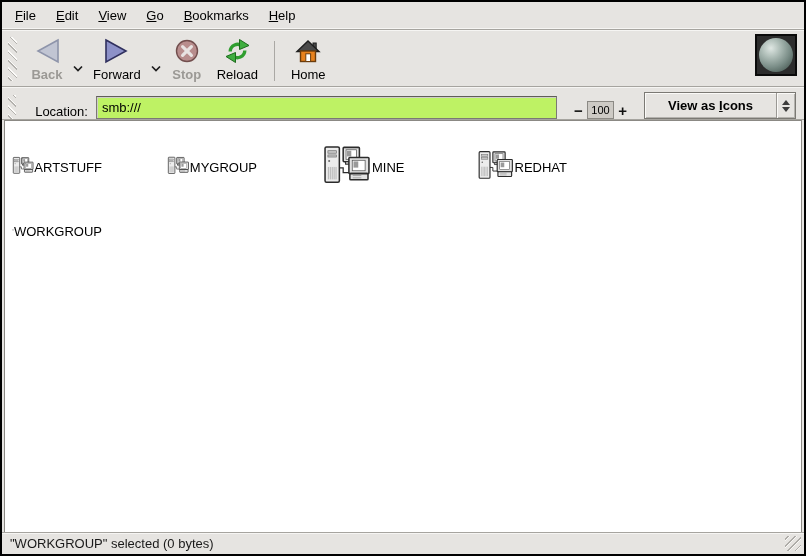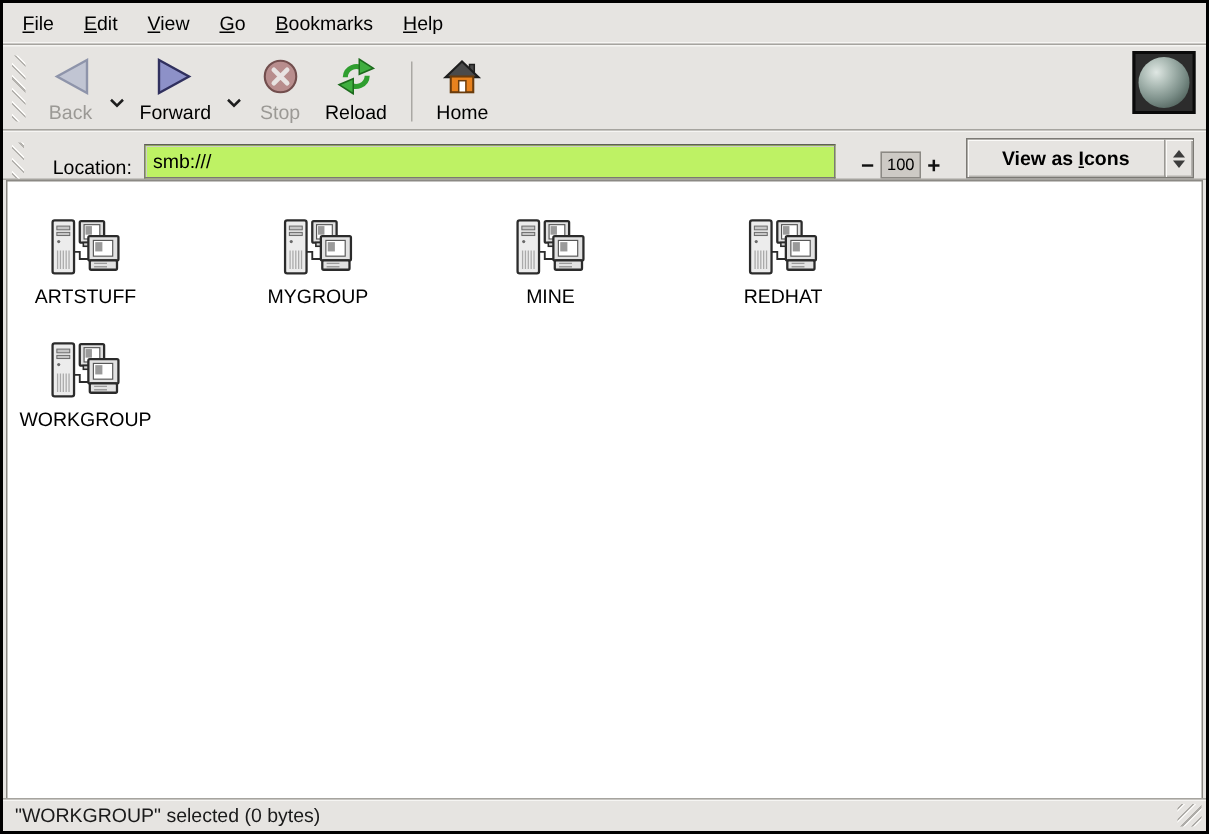--- a/index.html
+++ b/index.html
@@ -39,21 +39,21 @@
   }
   .tool-btn {
     display: flex; flex-direction: column; align-items: center;
     justify-content: flex-end;
     min-width: 46px; height: 50px; padding: 2px 7px;
     background: transparent; border: none;
     font: 13px "Liberation Sans", sans-serif;
   }
   .tool-btn .iconbox { height: 30px; display: flex; align-items: center; justify-content: center; }
   .tool-btn .lbl { margin-top: 2px; color:#000000; }
-  .tool-btn.disabled .lbl { color: #9b9995; }
+  .tool-btn.disabled .lbl { color: #9b9995; font-weight: bold; }
   .chev-btn {
     background: none; border: none; align-self: center;
     margin-top: 14px; padding: 2px 3px; height: 18px;
   }
   .tb-sep { width: 1px; height: 40px; background: #aaa8a4; margin: 7px 9px 0 9px; }
   .throbber {
     position: absolute; right: 7px; top: 4px;
     width: 42px; height: 42px;
     background: #2c2c2c; border: 2px solid #0a0a0a;
     display: flex; align-items: center; justify-content: center;
@@ -110,21 +110,21 @@
     flex: 1 1 auto;
     background: #fff;
     margin: 0 2px;
     border: 1px solid #8b8984; border-bottom: none;
     padding: 24px 0 0 7px;
     overflow: hidden;
   }
   .icon-row { display: flex; }
   .icon-item {
     width: 90px; margin-right: 65px; margin-bottom: 22px;
-    display: flex; flex-direction: column; align-items: center;
+    display: flex; align-items: center;
   }
   .icon-item .net { width: 50px; height: 42px; }
   .icon-item .lbl { margin-top: 3px; white-space: nowrap; font-size: 13px; }
   
   .statusbar {
     height: 22px; flex: 0 0 22px;
     border-top: 1px solid #a6a49f;
     box-shadow: inset 0 1px 0 #f6f5f3;
     display: flex; align-items: center;
     padding-left: 8px; position: relative;

